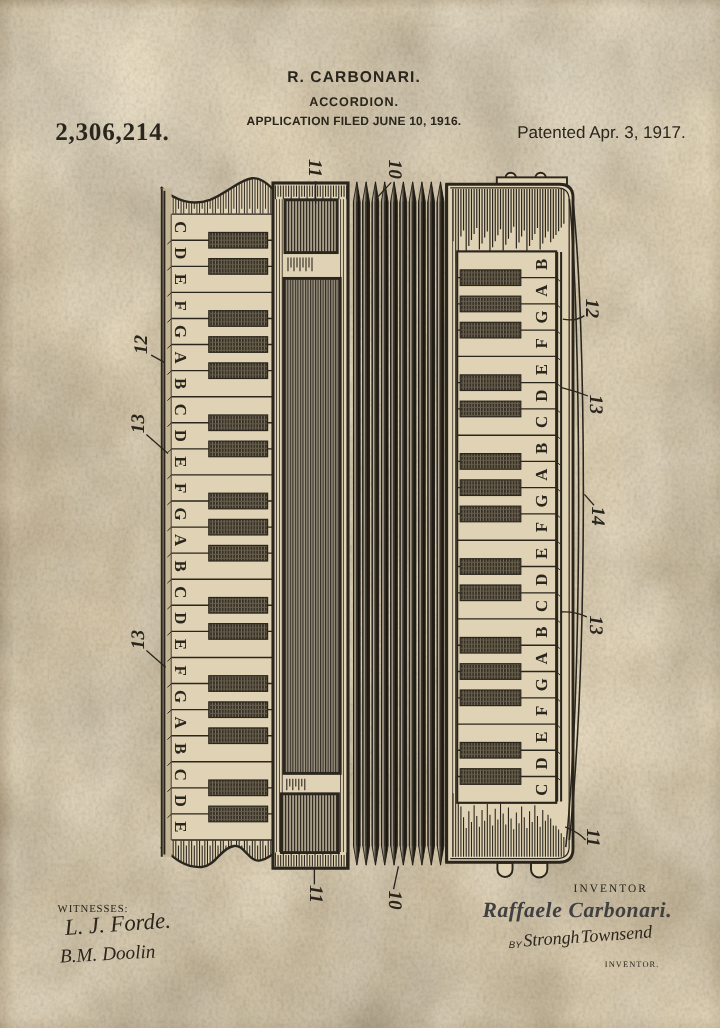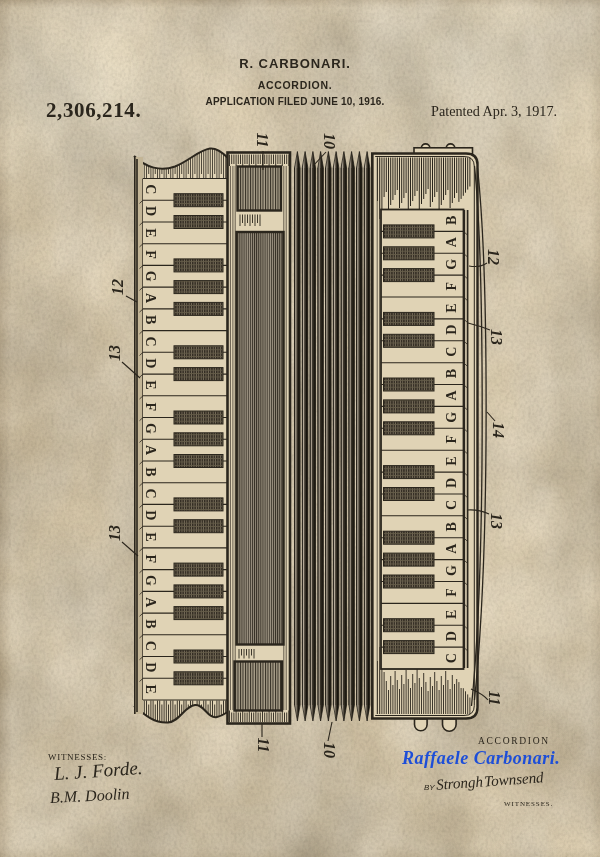--- a/index.html
+++ b/index.html
@@ -42,21 +42,21 @@
 </svg>
 
 <div class="abs hdr" style="left:-5px;top:56px;font-size:13px;letter-spacing:0.9px">R. CARBONARI.</div>
 
 <div class="abs hdr" style="left:-5px;top:79px;font-size:10.5px;letter-spacing:0.7px">ACCORDION.</div>
 
 <div class="abs hdr" style="left:-5px;top:96px;font-size:10px;letter-spacing:0.2px">APPLICATION FILED JUNE 10, 1916.</div>
 
 <div class="abs" style="left:46px;top:98px;font-family:'Liberation Serif',serif;font-weight:bold;font-size:21px;letter-spacing:0.6px;color:#2b261d">2,306,214.</div>
 
-<div class="abs" style="left:431px;top:103px;font-family:Liberation Serif, serif;font-size:14.2px;color:#2b261d">Patented Apr. 3, 1917.</div>
+<div class="abs" style="left:431px;top:103px;font-family:Liberation Sans, sans-serif;font-size:14.2px;color:#2b261d">Patented Apr. 3, 1917.</div>
 
 <svg width="600" height="857" viewBox="0 0 600 857" style="position:absolute;left:0;top:0" xmlns="http://www.w3.org/2000/svg">
 <defs>
 <pattern id="hgrid1" width="2.1" height="6" patternUnits="userSpaceOnUse">
  <rect width="2.1" height="6" fill="#9d9382"></rect>
         <rect width="0.95" height="6" fill="#332d23"></rect>
 </pattern>
 <pattern id="hgrid2" width="2.5" height="6" patternUnits="userSpaceOnUse">
  <rect width="2.5" height="6" fill="#a79d88"></rect>
         <rect width="1.0" height="6" fill="#332d23"></rect>
@@ -332,20 +332,20 @@
       <text transform="translate(330,750) rotate(90)" font-family="Liberation Serif" font-style="italic" font-weight="700" font-size="16" fill="#2b261d" text-anchor="middle" dy="0.35em">10</text>
     </g>
 </svg>
 
 <div class="abs" style="left:48px;top:752px;font-family:'Liberation Serif',serif;font-weight:normal;font-size:9px;letter-spacing:0.7px;color:#2b261d">WITNESSES:</div>
 
 <div class="abs" style="left:54px;top:760px;font-family:'Liberation Serif',serif;font-style:italic;font-size:19px;color:#2b261d;transform:rotate(-4deg)">L. J. Forde.</div>
 
 <div class="abs" style="left:50px;top:787px;font-family:'Liberation Serif',serif;font-style:italic;font-size:16px;color:#2b261d;transform:rotate(-3deg)">B.M. Doolin</div>
 
-<div class="abs" style="left:478px;top:736px;font-family:'Liberation Serif',serif;font-size:9.5px;letter-spacing:1.7px;color:#2b261d">ACCORDION</div>
-
-<div class="abs" style="left:402px;top:748px;font-family:'Liberation Serif',serif;font-style:italic;font-weight:bold;font-size:18px;letter-spacing:0.5px;color:#1d4ed8">Raffaele Carbonari.</div>
+<div class="abs" style="left:478px;top:736px;font-family:'Liberation Serif',serif;font-size:9.5px;letter-spacing:1.7px;color:#2b261d">INVENTOR</div>
+
+<div class="abs" style="left:402px;top:748px;font-family:'Liberation Serif',serif;font-style:italic;font-weight:bold;font-size:18px;letter-spacing:0.5px;color:#404040">Raffaele Carbonari.</div>
 
 <div class="abs" style="left:424px;top:783px;font-family:Liberation Sans, sans-serif;font-style:italic;font-size:8px;color:#2b261d">BY</div>
 
 <div class="abs" style="left:436px;top:773px;font-family:'Liberation Serif',serif;font-style:italic;font-size:15px;color:#2b261d;transform:rotate(-4deg)">Strongh Townsend</div>
 
-<div class="abs" style="left:504px;top:800px;font-family:'Liberation Serif',serif;font-size:7px;letter-spacing:0.9px;color:#2b261d">WITNESSES.</div>
+<div class="abs" style="left:504px;top:800px;font-family:'Liberation Serif',serif;font-size:7px;letter-spacing:0.9px;color:#2b261d">INVENTOR.</div>
 </body></html>

